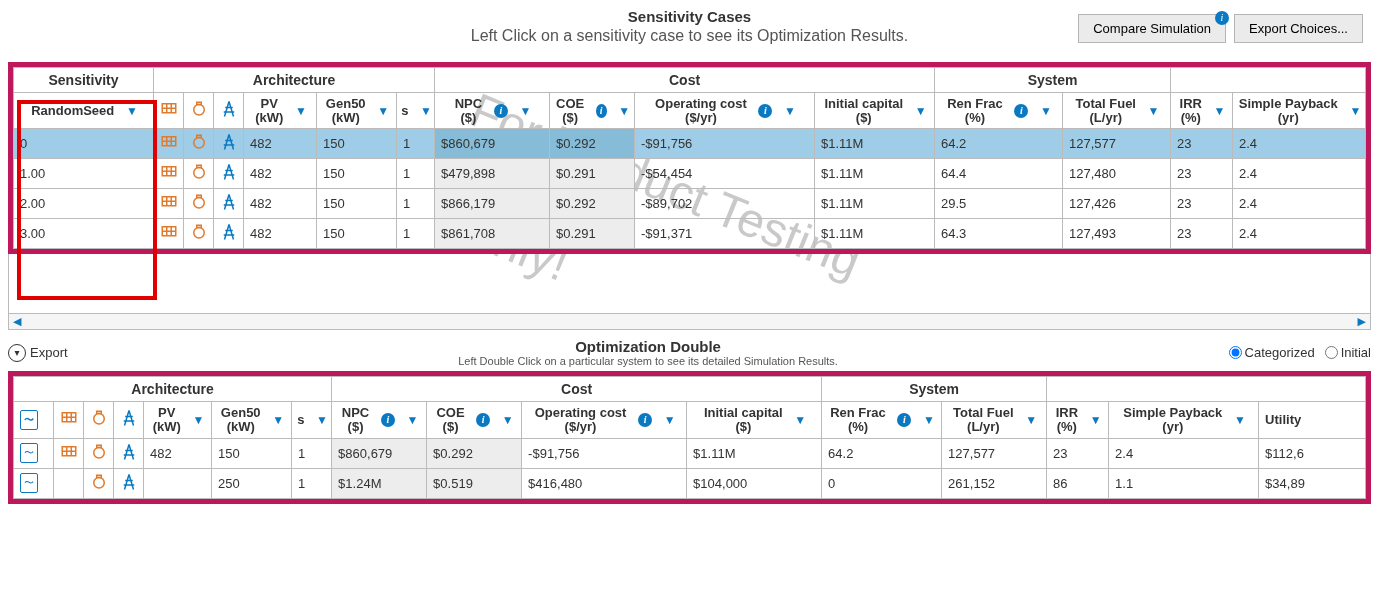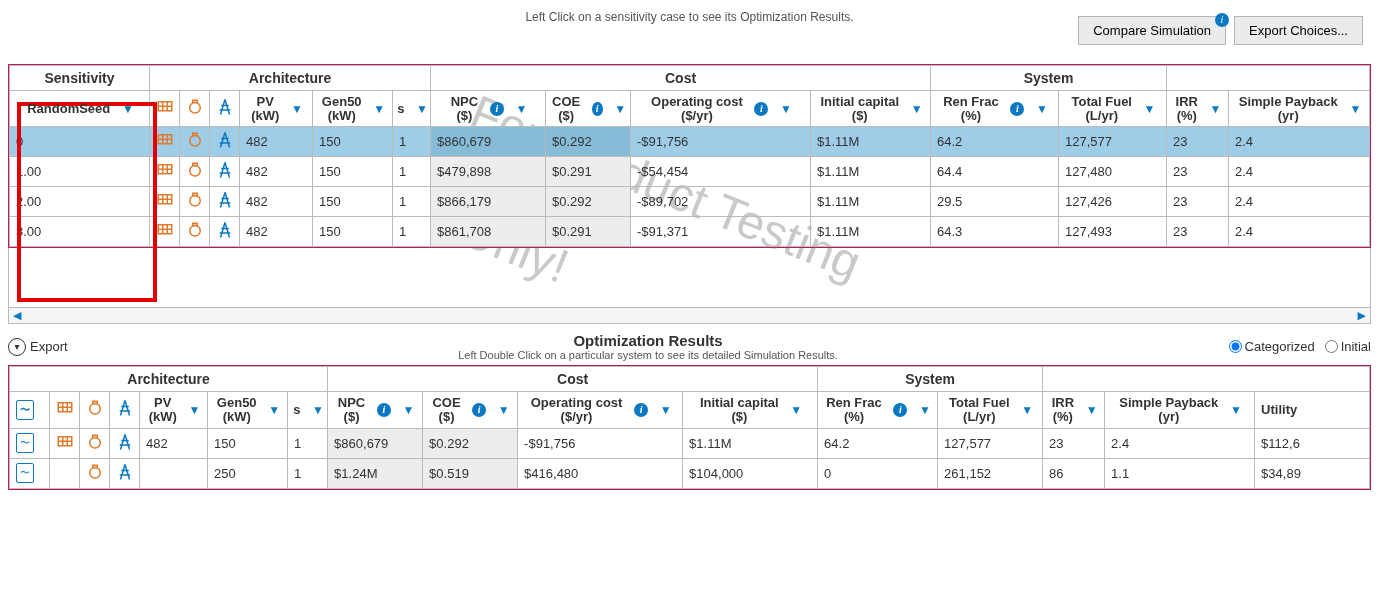--- a/index.html
+++ b/index.html
@@ -1,24 +1,24 @@
 <!DOCTYPE html>
 <html><head>
 <meta charset="utf-8">
 <style>
   * { box-sizing: border-box; }
   body { margin:0; padding:0; font-family: "Segoe UI", sans-serif; font-size:13px; background:#fff; color:#333; width:1379px; }
   .wrap { padding:8px 8px; }
   .titlebar { text-align:center; position:relative; height:50px; margin-bottom:4px; }
   .titlebar h2 { margin:0; font-size:15px; font-weight:600; color:#333; }
-  .titlebar p { margin:2px 0 0 0; font-size:12px; color:#555; }
+  .titlebar p { margin:2px 0 0 0; font-size:16px; color:#555; }
   .btn-right { position:absolute; top:6px; display:flex; gap:8px; right:8px; }
   .btn { background:#ebebeb; border:1px solid #b5b5b5; padding:6px 14px; font-size:13px; position:relative; cursor:pointer; }
   .btn .info { display:inline-block; width:14px;height:14px;border-radius:50%;background:#0b79c1;color:#fff;font-size:10px;line-height:14px;text-align:center;margin-left:4px;font-style:italic;font-family:serif; vertical-align:top; position:absolute;top:-4px;right:-4px;}
-  .table-outer { border:1px solid #be185d; }
+  .table-outer { border:5px solid #be185d; }
   .tbl { border-collapse:collapse; table-layout:fixed; width:100%; }
   .tbl th, .tbl td { border:1px solid #bbb; padding:4px 6px; text-align:left; vertical-align:middle; font-size:13px; overflow:hidden; white-space:nowrap; }
   .tbl .grouph { text-align:center; font-weight:600; font-size:14px; background:#fff; }
   .tbl .colh { font-weight:600; font-size:13px; position:relative; padding-right:4px; }
   .tbl .colh .stack { display:flex; flex-direction:column; align-items:center; line-height:1.05;}
   .tbl .colh .iconrow { display:flex; align-items:center; justify-content:center; gap:4px;}
   .filter-icon { color:#0b79c1; font-size:12px; cursor:pointer; }
   .info-icon { display:inline-block; width:14px;height:14px;border-radius:50%;background:#0b79c1;color:#fff;font-size:10px;line-height:14px;text-align:center;font-style:italic;font-family:serif;}
   .row-sel { background:#9fcde8 !important; }
   .gray-col { background:#ededed; }
@@ -47,20 +47,21 @@
 </head>
 <body>
 
 <div class="wrap">
 
 <div class="topwrap">
 <div class="watermark">For Product Testing</div>
 <div class="watermark2">Only!</div>
 
 <div class="titlebar">
+  <h2>Sensitivity Cases</h2>
   <p>Left Click on a sensitivity case to see its Optimization Results.</p>
   <div class="btn-right">
     <button class="btn"><span>Compare Simulation</span><span class="info">i</span></button>
     <button class="btn">Export Choices...</button>
   </div>
 </div>
 
 <div style="position:relative">
 <div class="redbox" style="left:9px;top:38px;width:140px;height:200px;"></div>
 
@@ -292,21 +293,21 @@
         </div>
 </div>
 </div>
 
 <div class="result-header">
   <div class="export">
     <span class="chev">▾</span>
     <span>Export</span>
   </div>
   <div class="result-title">
-    <h2>Optimization Results</h2>
+    <h2>Optimization Double</h2>
     <p>Left Double Click on a particular system to see its detailed Simulation Results.</p>
   </div>
   <div class="radios">
     <label>
           <input type="radio" name="v" checked="" style="">
           <span>Categorized</span>
         </label>
     <label>
           <input type="radio" name="v" style="">
           <span>Initial</span>

